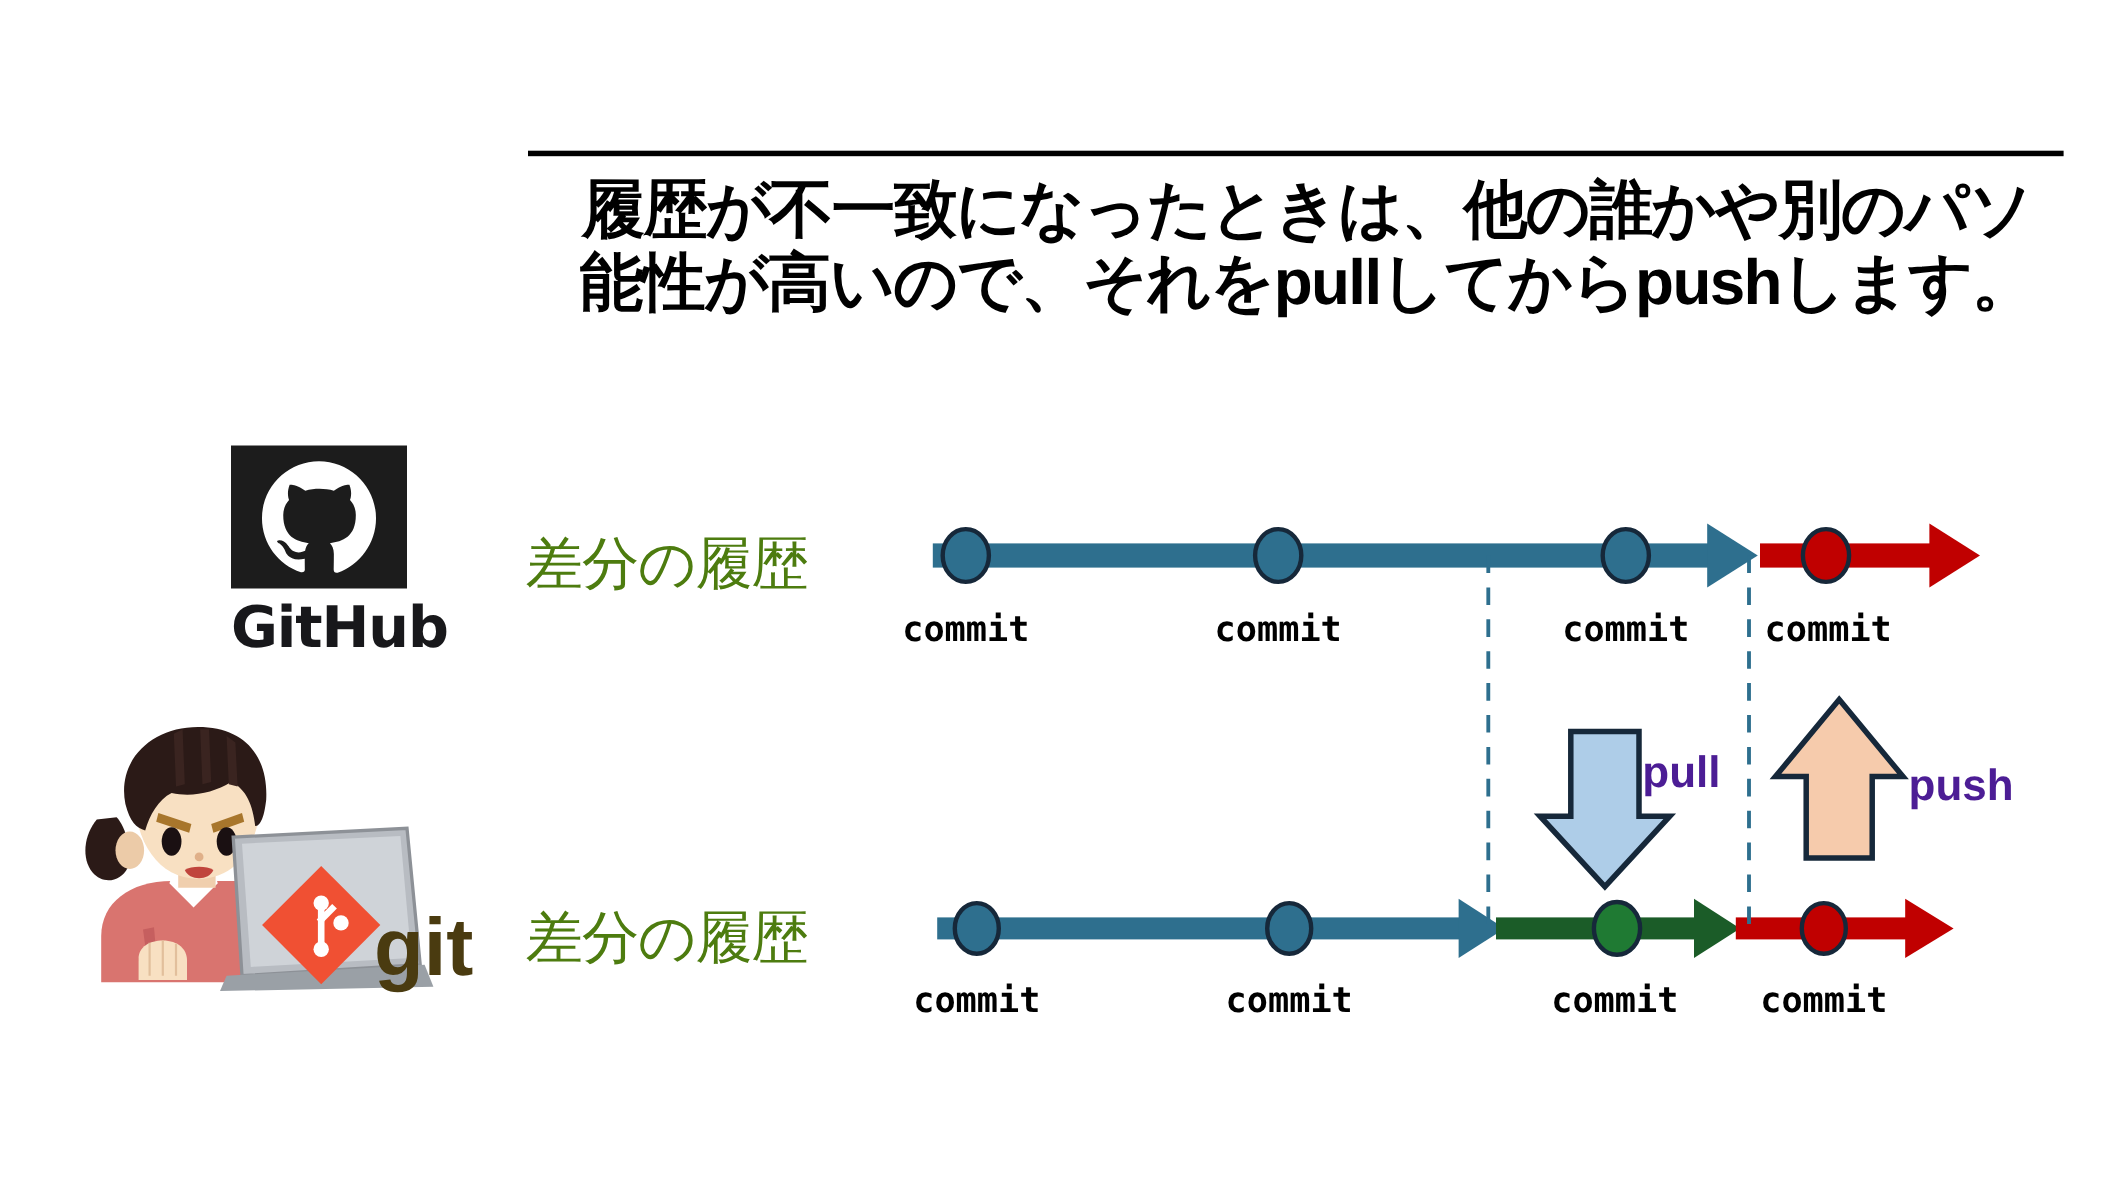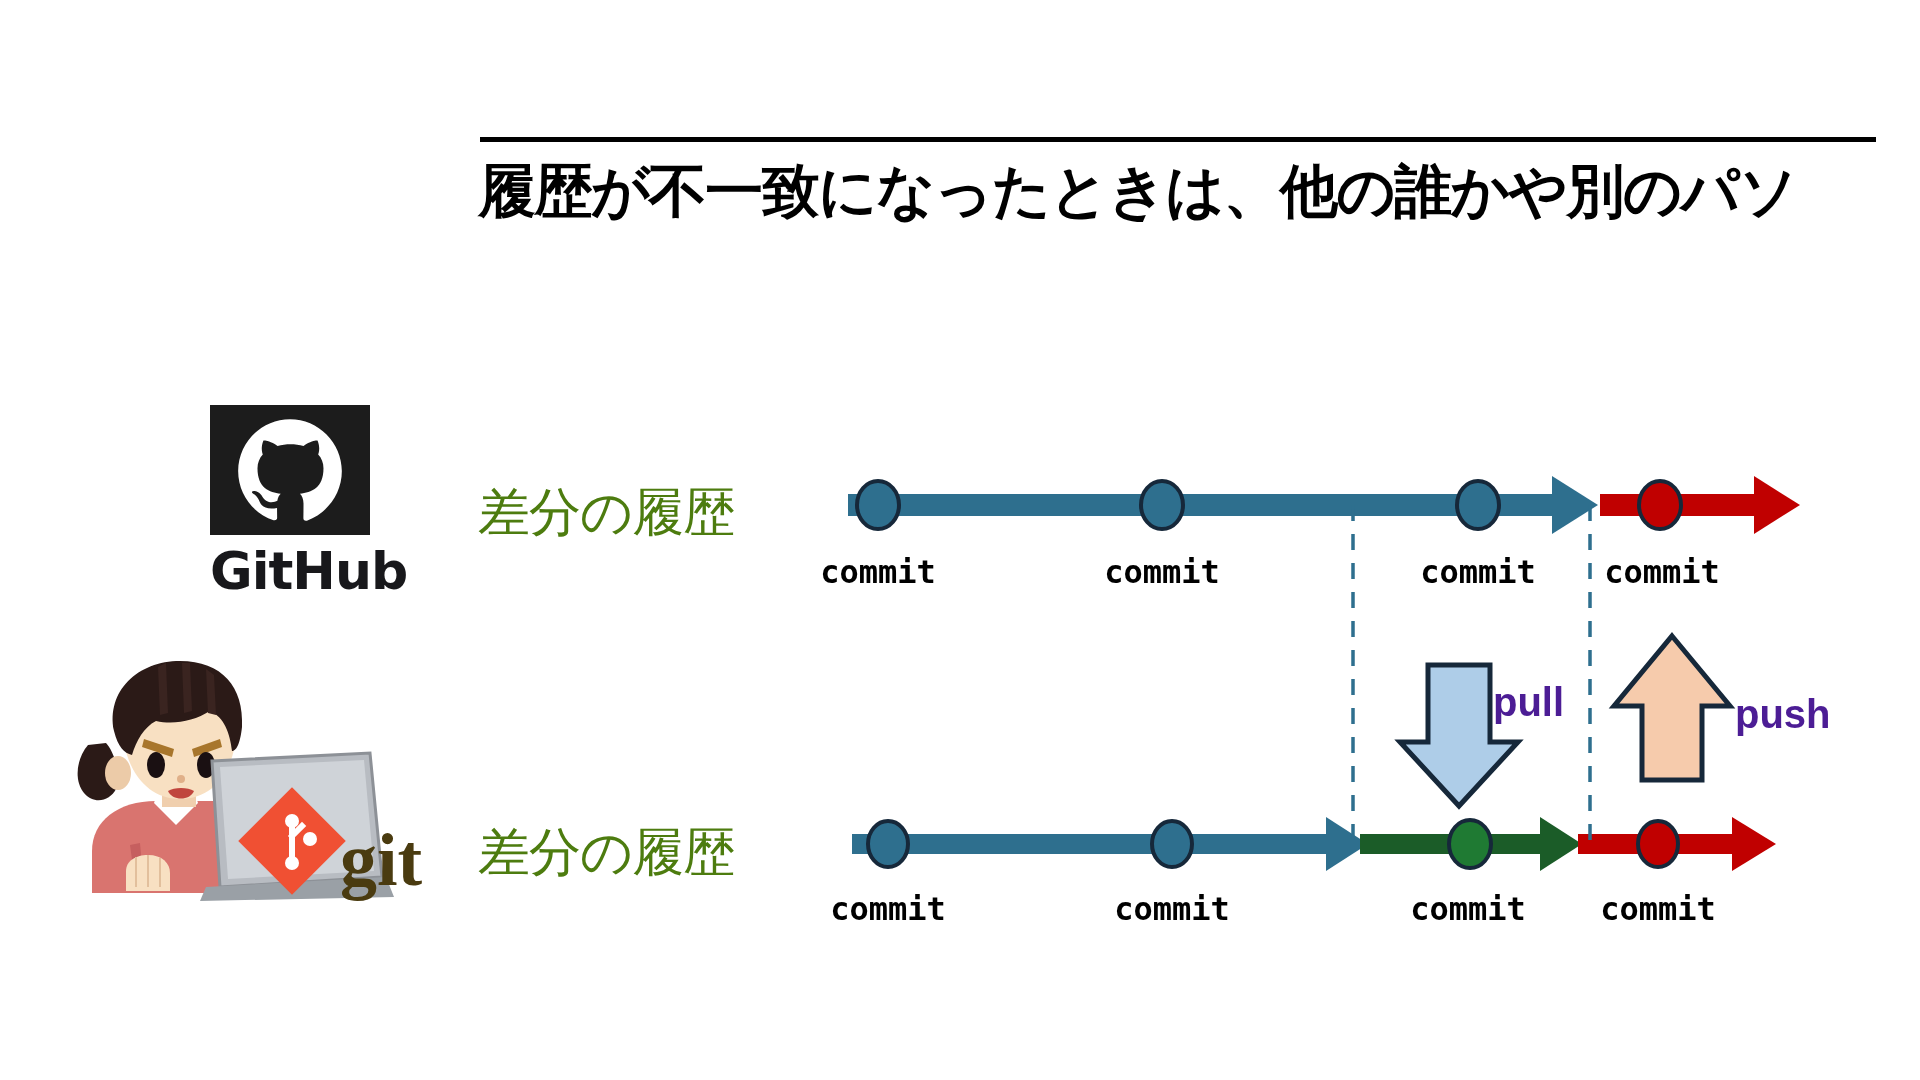--- a/index.html
+++ b/index.html
@@ -17,41 +17,41 @@
     font-size:70px;font-weight:bold;line-height:1.04;
     color:#000;letter-spacing:-1px;
     white-space:nowrap;
   }
   .headline-underline{
     position:absolute;left:480px;top:137px;width:1396px;height:5px;background:#000;
   }
   .body-text{
     position:absolute;left:478px;top:158px;width:1420px;
     font-size:58px;font-weight:bold;line-height:1.13;
-    color:#000;letter-spacing:-1.5px;
+    color:#000;letter-spacing:-1.5px;text-align:center;
   }
   .body-text div{white-space:nowrap;}
 
   
   .gh-wrap{position:absolute;left:210px;top:405px;width:160px;}
   .gh-square{
     width:160px;height:130px;background:#1c1c1c;
     display:flex;align-items:center;justify-content:center;
   }
   .gh-label{
     margin-top:6px;text-align:center;font-size:52px;font-weight:bold;
     color:#18181b;letter-spacing:-1px;font-family:"DejaVu Sans",sans-serif;
   }
 
   
   .person{position:absolute;left:70px;top:655px;width:330px;height:250px;}
   .git-word{
     position:absolute;left:340px;top:818px;
     font-size:74px;font-weight:bold;color:#4a3b10;
-    font-family:Liberation Serif, serif;
+    font-family:Liberation Sans, sans-serif;
   }
 
   
   .row-label{
     position:absolute;font-size:52px;font-weight:normal;color:#4d7c0f;letter-spacing:-1px;
     white-space:nowrap;
   }
   .row-label.top{left:478px;top:478px;}
   .row-label.bottom{left:478px;top:818px;}
 
@@ -70,20 +70,21 @@
 </style>
 </head>
 <body>
 
 <div id="stage">
 
   <div class="headline-underline"></div>
 
   <div class="body-text">
     <div>履歴が不一致になったときは、他の誰かや別のパソ</div>
+    <div>能性が高いので、それをpullしてからpushします。</div>
   </div>
 
   <div class="gh-wrap">
     <div class="gh-square">
       <svg width="108" height="106" viewBox="0 0 100 98">
         <path fill="#ffffff" d="M50 2C23.6 2 2 23.6 2 50c0 21.2 13.7 39.2 32.8 45.5 2.4.4 3.3-1 3.3-2.3 0-1.2-.1-5-.1-9.1-13.3 2.9-16.1-5.7-16.1-5.7-2.2-5.6-5.3-7-5.3-7-4.4-3 .3-2.9.3-2.9 4.8.3 7.4 5 7.4 5 4.3 7.4 11.2 5.3 14 4 .4-3.1 1.7-5.3 3.1-6.5C31 69.8 19.9 65.7 19.9 47.4c0-5.2 1.9-9.5 4.9-12.8-.5-1.2-2.1-6.1.5-12.7 0 0 4-1.3 13.2 4.9 3.8-1.1 7.9-1.6 12-1.6s8.2.6 12 1.6c9.1-6.2 13.1-4.9 13.1-4.9 2.6 6.6 1 11.5.5 12.7 3.1 3.3 4.9 7.6 4.9 12.8 0 18.4-11.2 22.4-21.8 23.6 1.7 1.5 3.3 4.5 3.3 9.1 0 6.6-.1 11.9-.1 13.5 0 1.3.9 2.8 3.3 2.3C84.3 89.2 98 71.2 98 50 98 23.6 76.4 2 50 2z"></path>
       </svg>
     </div>
     <div class="gh-label">GitHub</div>
   </div>

